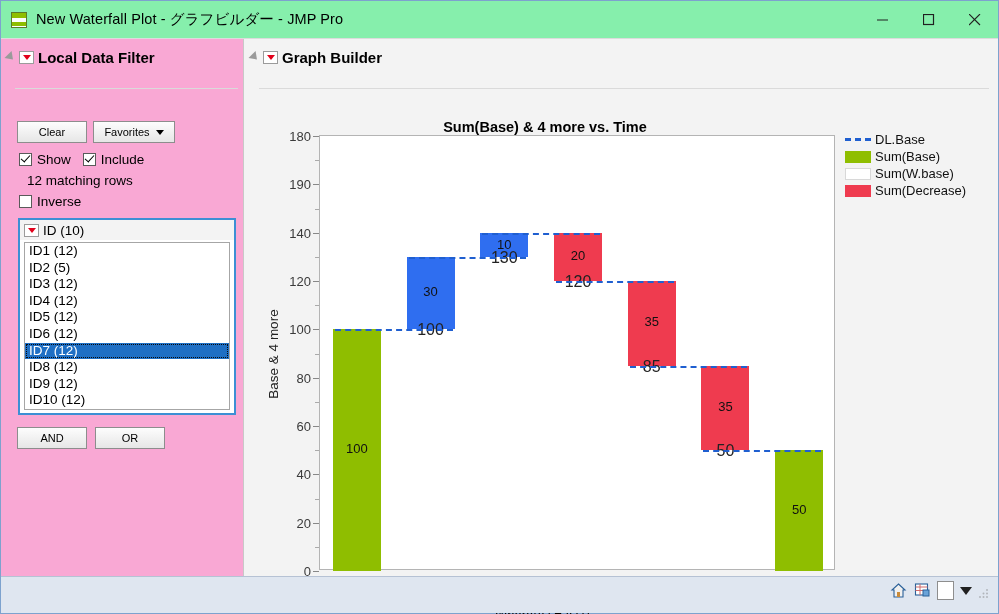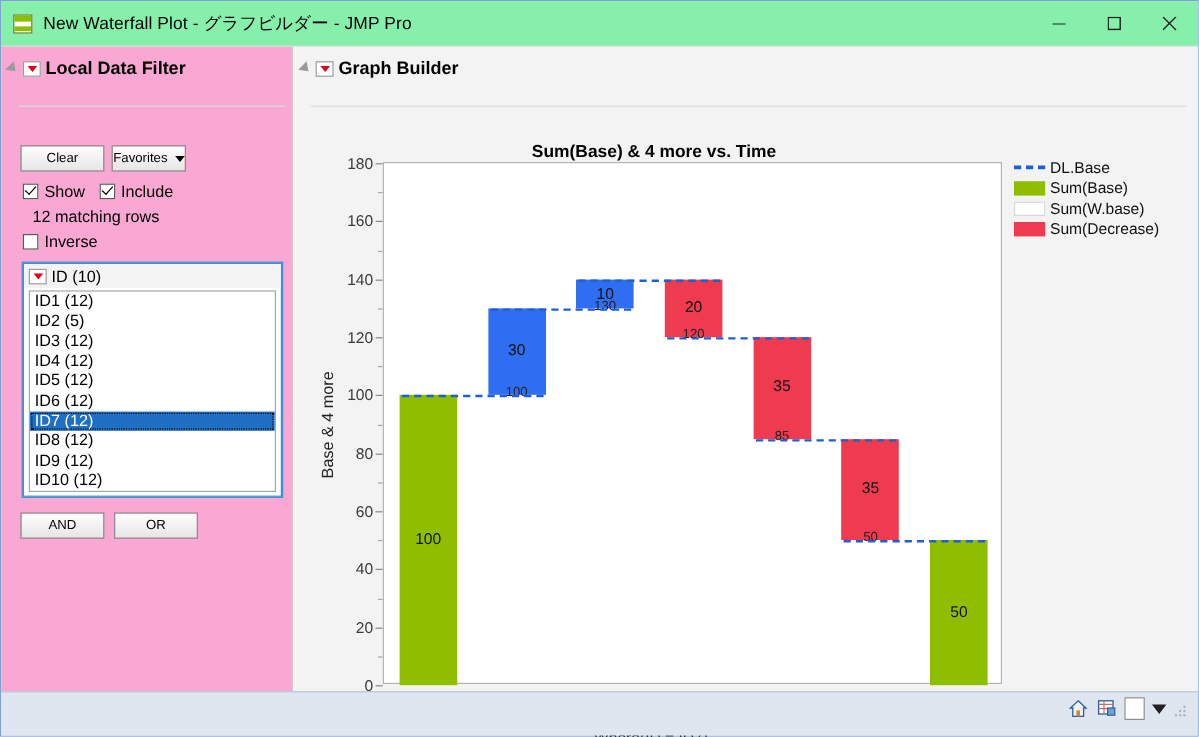--- a/index.html
+++ b/index.html
@@ -104,21 +104,21 @@
   .btnrow { position: absolute; left: 16px; top: 82px; display: flex; gap: 6px; }
   .jbtn {
     height: 22px; min-width: 40px;
     background: linear-gradient(#fdfdfd, #e6e6e6);
     border: 1px solid #8d8d8d;
     font-size: 11px; color: #000;
     display: flex; align-items: center; justify-content: center;
     padding: 0 10px; white-space: nowrap;
   }
   #clear-button { width: 70px; }
-  #favorites-button { width: 62px; gap: 6px; padding: 0 7px; }
+  #favorites-button { width: 82px; gap: 6px; padding: 0 7px; }
   .caret {
     width: 0; height: 0;
     border-left: 4px solid transparent;
     border-right: 4px solid transparent;
     border-top: 5px solid #000;
   }
 
   .chkrow { position: absolute; display: flex; align-items: center; }
   .chk {
     width: 13px; height: 13px;
@@ -226,21 +226,21 @@
     position: absolute; left: 0; top: 22px; width: 100%;
     text-align: center; font-size: 13.5px; color: #222;
   }
 
   .bar { position: absolute; }
   .bar .val {
     position: absolute; left: 0; width: 100%;
     text-align: center; font-size: 13px; color: #111;
   }
   .cumlabel {
-    position: absolute; font-size: 11px; color: #222;
+    position: absolute; font-size: 16px; color: #222;
     transform: translateX(-50%); white-space: nowrap;
   }
   .dlseg {
     position: absolute; height: 0;
     border-top: 2px dashed #1f5fd0;
   }
 
   .legend {
     position: absolute; left: 600px; top: 62px;
     width: 150px;
@@ -401,21 +401,21 @@
             <div class="ytickmark minor" style="top: 218.5px;"></div>
             <div class="ytick" style="top: 194.333px;">100</div>
             <div class="ytickmark" style="top: 194.333px;"></div>
             <div class="ytickmark minor" style="top: 170.167px;"></div>
             <div class="ytick" style="top: 146px;">120</div>
             <div class="ytickmark" style="top: 146px;"></div>
             <div class="ytickmark minor" style="top: 121.833px;"></div>
             <div class="ytick" style="top: 97.6667px;">140</div>
             <div class="ytickmark" style="top: 97.6667px;"></div>
             <div class="ytickmark minor" style="top: 73.5px;"></div>
-            <div class="ytick" style="top: 49.3333px;">160</div>
+            <div class="ytick" style="top: 49.3333px;">190</div>
             <div class="ytickmark" style="top: 49.3333px;"></div>
             <div class="ytickmark minor" style="top: 25.1667px;"></div>
             <div class="ytick" style="top: 1px;">180</div>
             <div class="ytickmark" style="top: 1px;"></div>
           </div>
 
         <div class="frame" id="plot-frame">
             <div class="bar" style="left: 12.8571px; top: 193.333px; width: 48px; height: 241.667px; background: rgb(143, 190, 0);">
               <div class="val" style="top: 111.833px;">100</div>
             </div>

